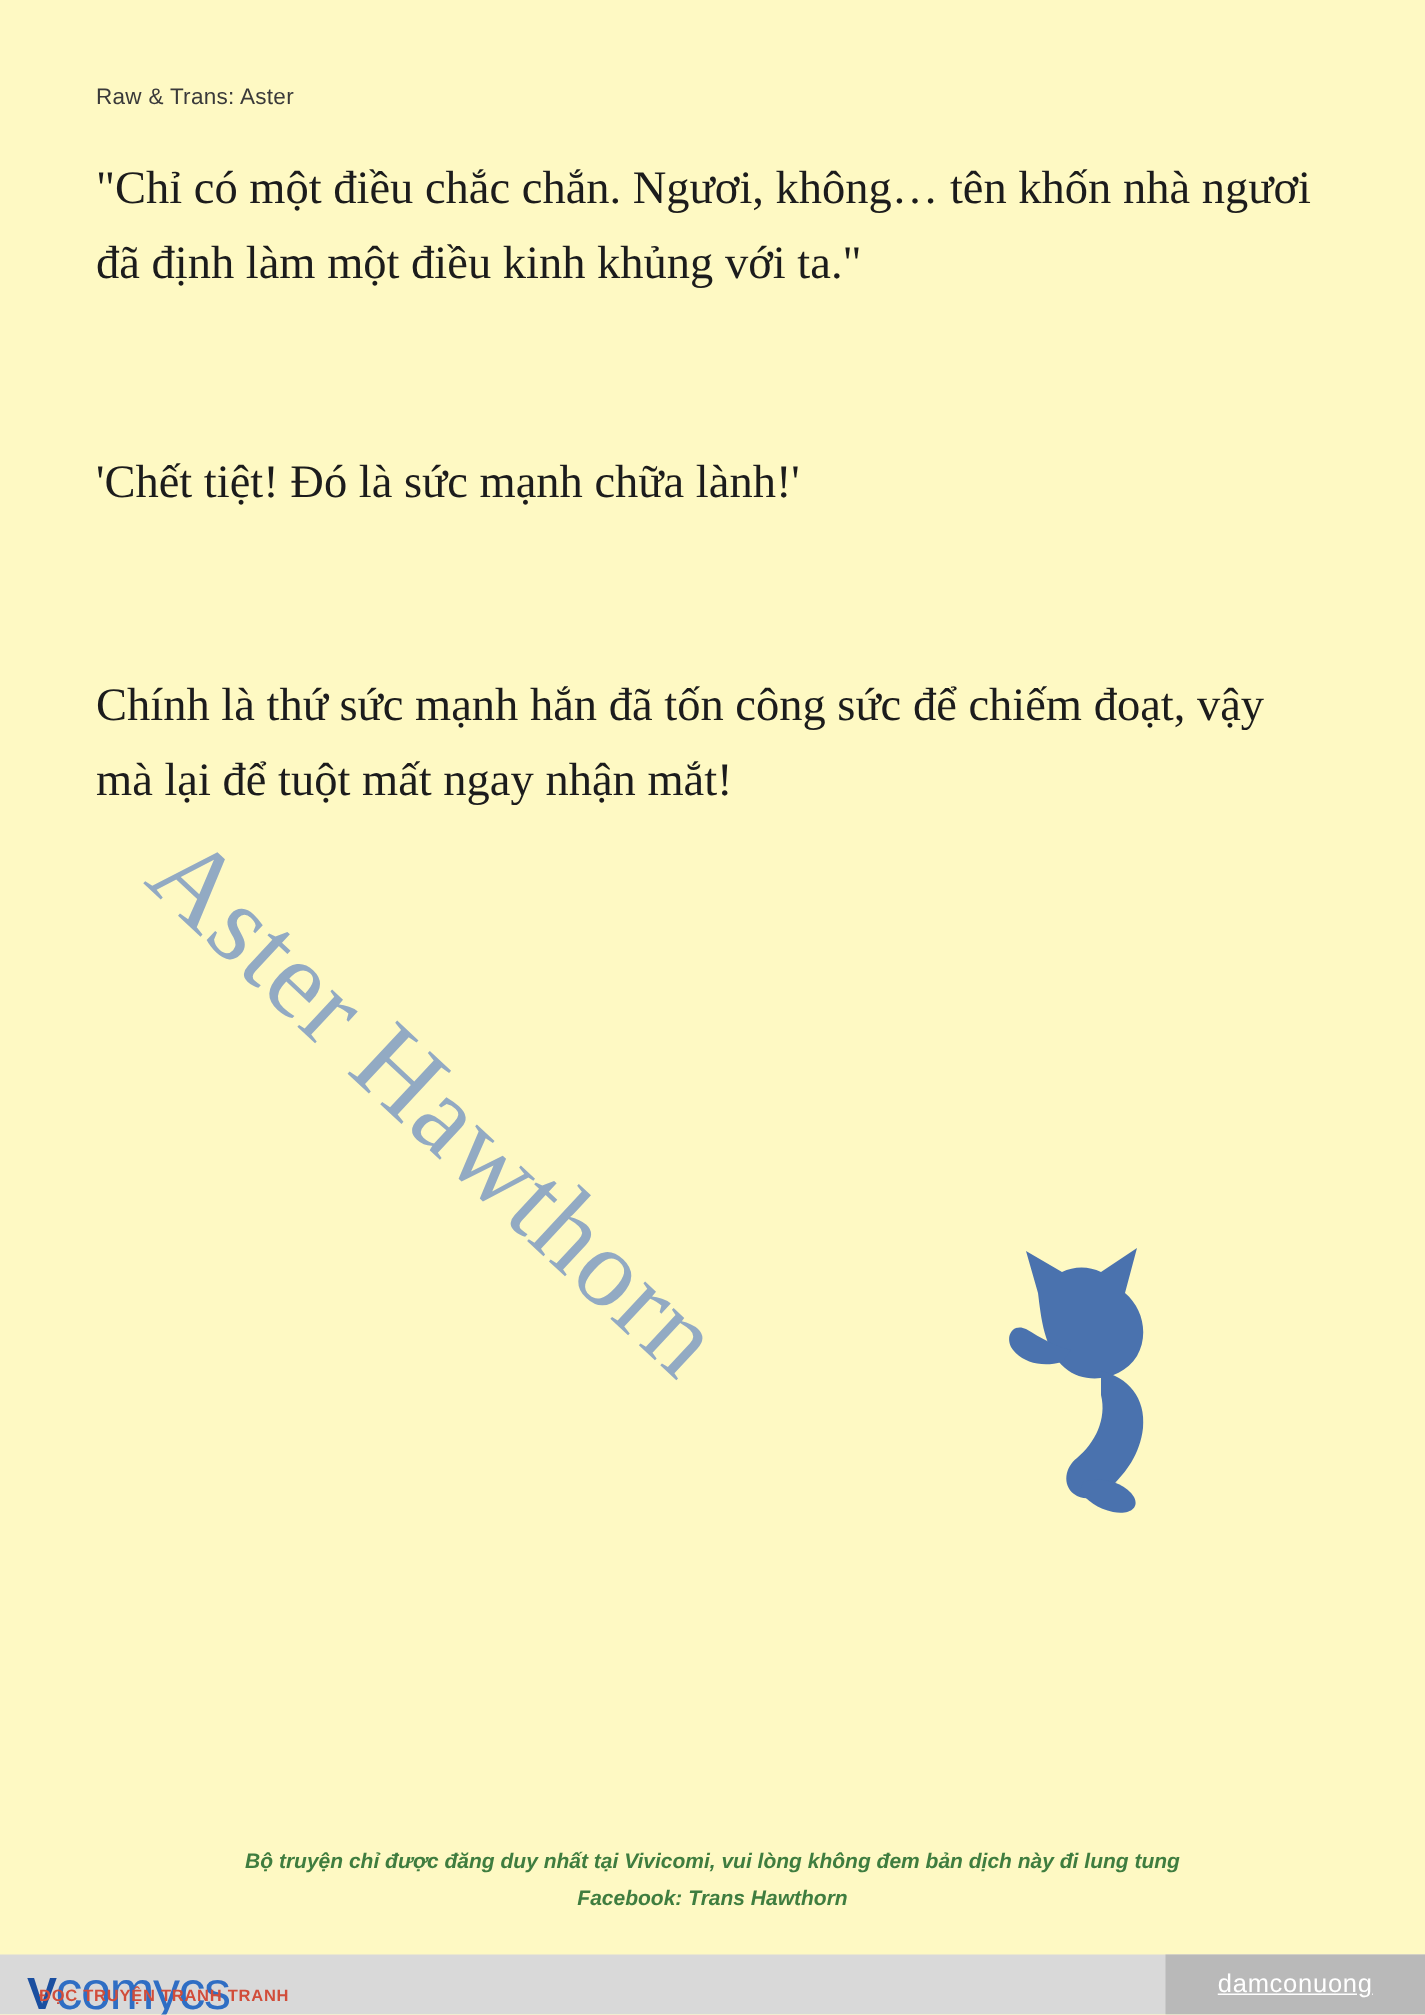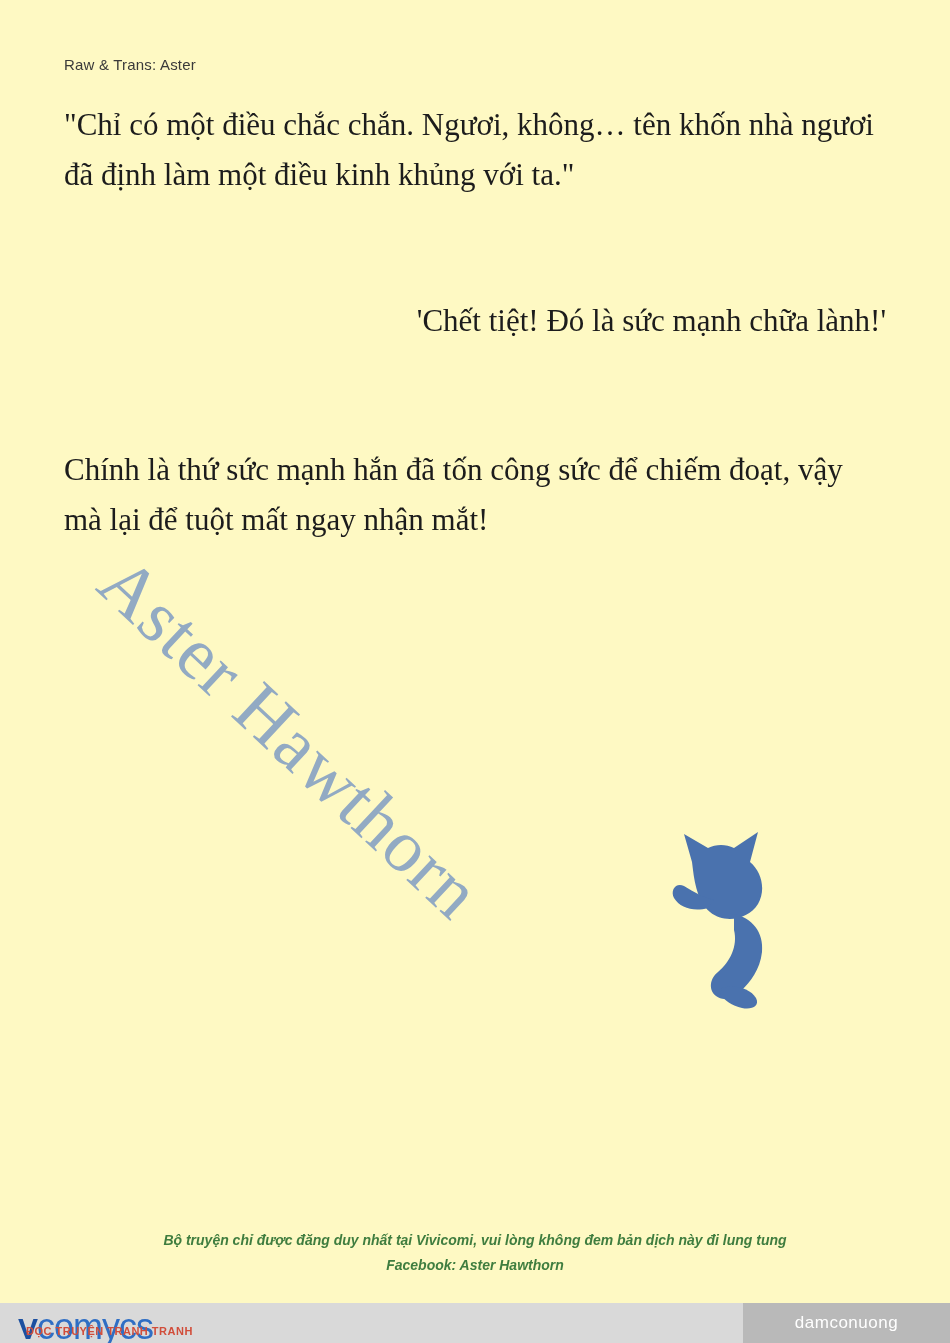--- a/index.html
+++ b/index.html
@@ -39,21 +39,21 @@
     font-size: 31px;
     line-height: 1.62;
     color: #1c1c1c;
   }
   .para {
     margin: 0 0 60px 0;
     white-space: pre-wrap;
   }
   .para.p1 { margin-bottom: 96px; }
   .para.p2 { margin-bottom: 96px; }
-  .para.p3 { margin-bottom: 98px; text-align: right; }
+  .para.p3 { margin-bottom: 98px; }
   .para.p4 { margin-bottom: 0; }
 
   
   .watermark {
     position: absolute;
     left: 120px;
     top: 330px;
     width: 700px;
     height: 560px;
     pointer-events: none;
@@ -136,30 +136,31 @@
     top: 22px;
     font-size: 11px;
     color: #d14d3a;
     font-weight: bold;
     letter-spacing: 0.5px;
   }
   .brand-right {
     position: absolute;
     right: 0;
     top: 0;
-    width: 207px;
+    width: 173px;
     height: 40px;
     background: #b9b9b9;
     display: flex;
     align-items: center;
     justify-content: center;
     font-family: "Liberation Sans", sans-serif;
     font-size: 17px;
     color: #ffffff;
     letter-spacing: 0.5px;
+    text-decoration: underline;
   }
 </style>
 </head>
 <body>
 
 <div class="page">
 
   <div class="credit-top">Raw &amp; Trans: Aster</div>
 
   <div class="content">
@@ -176,21 +177,21 @@
     <g fill="#4a72ae">
       <path d="M42 42 L34 14 L58 28 C66 24 76 24 84 28 L108 12 L100 42 C112 52 116 70 108 84 C98 100 74 104 60 92 C46 80 44 58 42 42 Z"></path>
       <path d="M58 88 C44 92 30 88 24 78 C20 70 26 62 34 66 C44 72 54 78 64 80 Z"></path>
       <path d="M84 94 C102 98 114 112 112 132 C110 150 100 162 92 170 C84 178 74 182 66 176 C58 170 60 158 68 152 C80 142 88 126 84 110 Z"></path>
       <path d="M72 168 C84 164 100 168 106 178 C110 186 102 190 92 188 C82 186 74 180 70 174 Z"></path>
     </g>
   </svg>
 
   <div class="footer-notes">
     <div>Bộ truyện chỉ được đăng duy nhất tại Vivicomi, vui lòng không đem bản dịch này đi lung tung</div>
-    <div>Facebook: Aster Hawthorn</div>
+    <div>Facebook: Trans Hawthorn</div>
   </div>
 
   <div class="bottom-bar">
     <div class="brand-left">
       <span class="brand-v">V</span>
       <span class="brand-rest">comycs</span>
     </div>
     <div class="brand-sub">ĐỌC TRUYỆN TRANH TRANH</div>
     <div class="brand-right">damconuong</div>
   </div>

